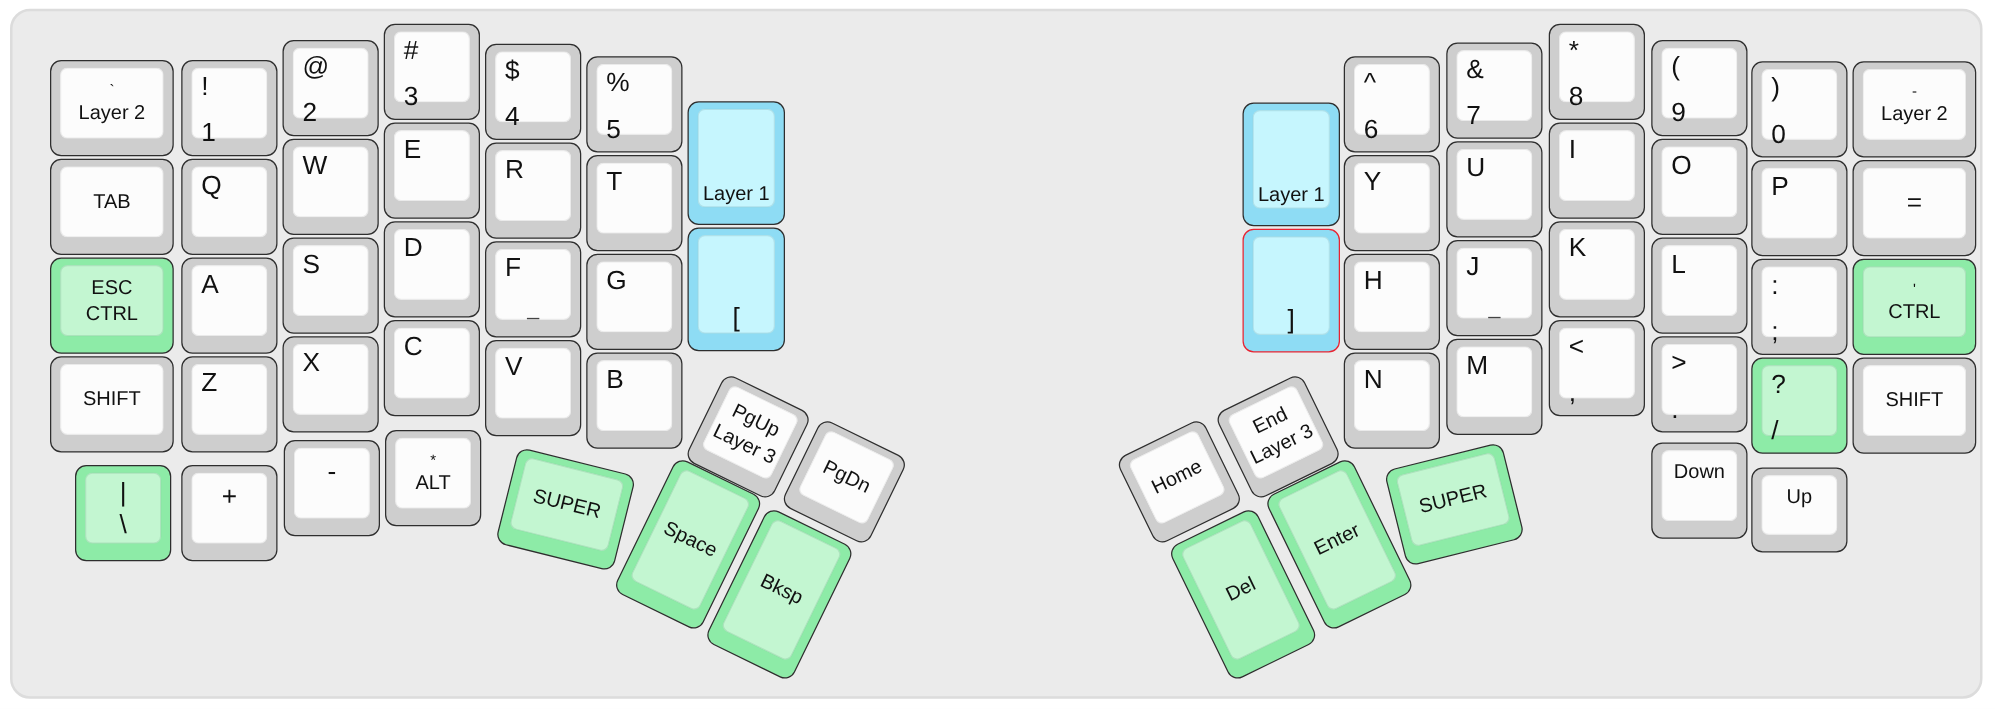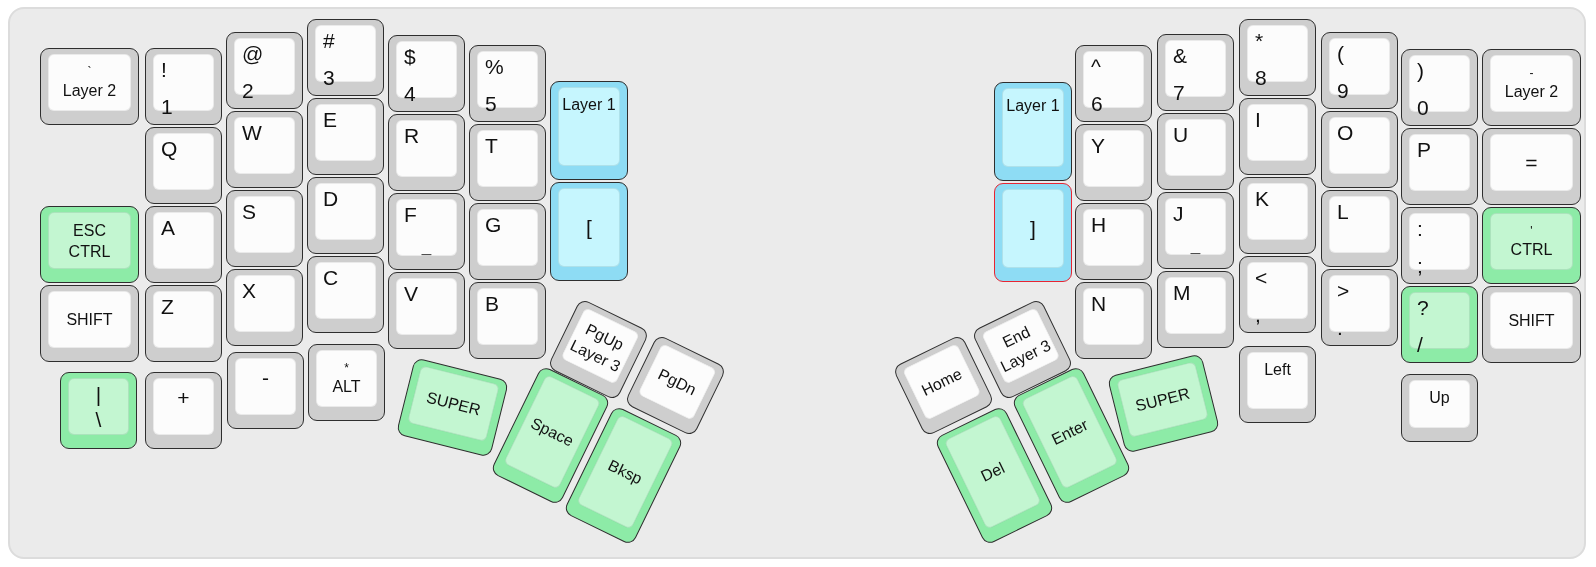--- a/index.html
+++ b/index.html
@@ -11,21 +11,21 @@
   .key{position:absolute;box-sizing:border-box;border:1.5px solid var(--key-border,#2e2e2e);
        border-radius:9px;background:var(--gray-outer,#cecece);}
   .key.green{background:var(--green-outer,#8deba7);}
   .key.blue{background:var(--blue-outer,#8edcf4);}
   .key.sel{border-color:var(--sel-border,#e82432);}
   .cap{position:absolute;left:7px;top:5px;right:7px;bottom:13px;
        background:var(--gray-inner,#fcfcfc);border-radius:6px;
        border:1px solid rgba(0,0,0,0.07);
        display:flex;flex-direction:column;overflow:visible;}
   .key.green .cap{background:var(--green-inner,#c3f6d1);border-color:rgba(0,90,40,0.12);}
-  .key.blue .cap{background:var(--blue-inner,#c6f6fe);border-color:rgba(0,70,90,0.12);}
+  .key.blue .cap{background:var(--blue-inner,#c6f6fe);border-color:rgba(0,70,90,0.12);justify-content:flex-end;}
   .cap.c{justify-content:center;align-items:center;text-align:center;}
   .cap.tl{justify-content:flex-start;align-items:flex-start;padding:3px 0 0 7px;}
   .cap.tc{justify-content:flex-start;align-items:center;padding-top:7px;text-align:center;}
   .ln{display:block;white-space:pre;}
   .ln.sm{font-size:12px;line-height:14px;}
   .ln.md{font-size:16px;line-height:19px;}
   .ln.lg{font-size:21px;line-height:23px;}
   .cap.tl .ln + .ln{margin-top:14px;}
   .cap.c .ln + .ln{margin-top:2px;}
   .homing{position:absolute;bottom:3px;left:50%;transform:translateX(-50%);
@@ -34,20 +34,25 @@
 </head>
 <body>
 
 <div class="board">
     <div class="key" style="left: 30px; top: 39px; width: 99px; height: 77px;">
       <div class="cap c">
         <span class="ln sm">`</span>
         <span class="ln md">Layer 2</span>
       </div>
     </div>
+    <div class="key" style="left: 30px; top: 118px; width: 99px; height: 77px;">
+      <div class="cap c">
+        <span class="ln md">TAB</span>
+      </div>
+    </div>
     <div class="key green" style="left: 30px; top: 197px; width: 99px; height: 77px;">
       <div class="cap c">
         <span class="ln md">ESC</span>
         <span class="ln md">CTRL</span>
       </div>
     </div>
     <div class="key" style="left: 30px; top: 276px; width: 99px; height: 77px;">
       <div class="cap c">
         <span class="ln md">SHIFT</span>
       </div>
@@ -284,45 +289,45 @@
       <div class="cap tl">
         <span class="ln lg">K</span>
       </div>
     </div>
     <div class="key" style="left: 1229px; top: 247px; width: 77px; height: 77px;">
       <div class="cap tl">
         <span class="ln lg">&lt;</span>
         <span class="ln lg">,</span>
       </div>
     </div>
-    <div class="key" style="left: 1229px; top: 337px; width: 77px; height: 77px;">
-      <div class="cap tc">
-        <span class="ln md">Left</span>
-      </div>
-    </div>
     <div class="key" style="left: 1311px; top: 23px; width: 77px; height: 77px;">
       <div class="cap tl">
         <span class="ln lg">(</span>
         <span class="ln lg">9</span>
       </div>
     </div>
     <div class="key" style="left: 1311px; top: 102px; width: 77px; height: 77px;">
       <div class="cap tl">
         <span class="ln lg">O</span>
       </div>
     </div>
     <div class="key" style="left: 1311px; top: 181px; width: 77px; height: 77px;">
       <div class="cap tl">
         <span class="ln lg">L</span>
       </div>
     </div>
     <div class="key" style="left: 1311px; top: 260px; width: 77px; height: 77px;">
       <div class="cap tl">
         <span class="ln lg">&gt;</span>
         <span class="ln lg">.</span>
+      </div>
+    </div>
+    <div class="key" style="left: 1311px; top: 345px; width: 77px; height: 77px;">
+      <div class="cap tc">
+        <span class="ln md">Down</span>
       </div>
     </div>
     <div class="key" style="left: 1391px; top: 40px; width: 77px; height: 77px;">
       <div class="cap tl">
         <span class="ln lg">)</span>
         <span class="ln lg">0</span>
       </div>
     </div>
     <div class="key" style="left: 1391px; top: 119px; width: 77px; height: 77px;">
       <div class="cap tl">

